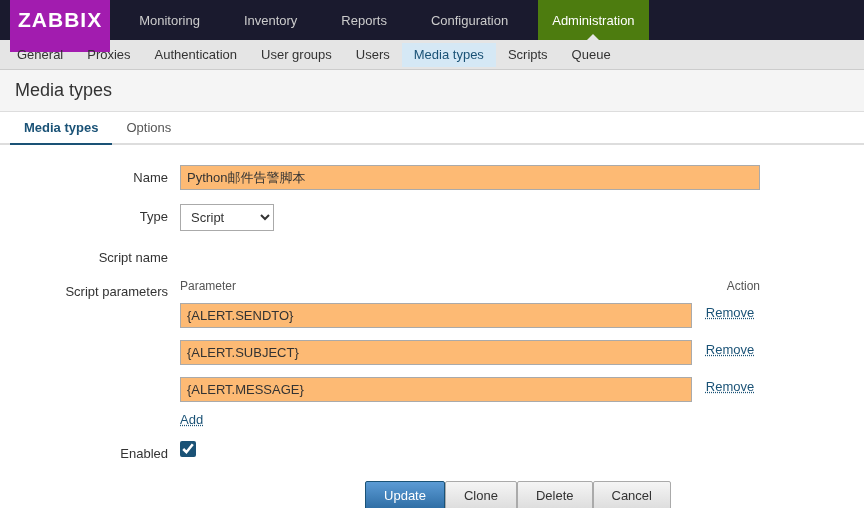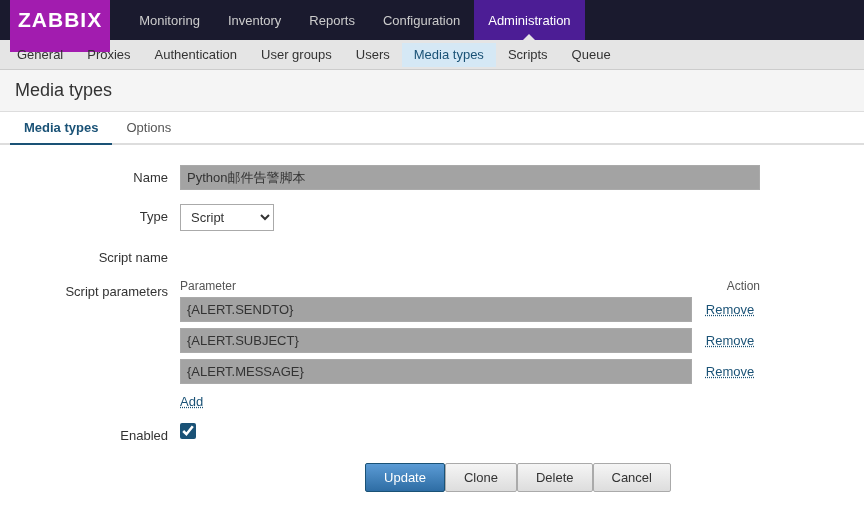--- a/index.html
+++ b/index.html
@@ -17,35 +17,35 @@
       background: #a21caf;
       color: white;
       font-weight: bold;
       font-size: 21px;
       padding: 20px 8px;
       letter-spacing: 1px;
       margin-right: 15px;
     }
     .top-nav-items {
       display: flex;
-      gap: 0;
+      gap: 16px;
     }
     .top-nav-item {
       color: #ccc;
       padding: 0 14px;
       height: 40px;
       display: flex;
       align-items: center;
       cursor: pointer;
       font-size: 13px;
       text-decoration: none;
     }
     .top-nav-item.active {
       color: white;
-      background: #4c1d95;
+      background: #4d7c0f;
       position: relative;
     }
     .top-nav-item.active::after {
       content: '';
       position: absolute;
       bottom: 0;
       left: 50%;
       transform: translateX(-50%);
       border-left: 6px solid transparent;
       border-right: 6px solid transparent;
@@ -139,21 +139,21 @@
     .form-control {
       flex: 1;
       max-width: 580px;
     }
     input[type="text"] {
       width: 100%;
       padding: 4px 6px;
       border: 1px solid #aaa;
       font-size: 13px;
       color: #333;
-      background: #a3a3a3;
+      background: #fdba74;
     }
     select {
       padding: 4px 6px;
       border: 1px solid #aaa;
       font-size: 13px;
       color: #333;
       background: white;
       cursor: pointer;
     }
 
@@ -182,20 +182,21 @@
       margin-bottom: 6px;
       gap: 8px;
     }
     .param-input {
       flex: 1;
       padding: 4px 6px;
       border: 1px solid #aaa;
       font-size: 13px;
       color: #e74c3c;
       background: white;
+      margin-top: 6px;
     }
     .remove-link {
       color: #1a5276;
       cursor: pointer;
       font-size: 13px;
       text-decoration: underline dotted;
       width: 60px;
       text-align: center;
       white-space: nowrap;
     }

